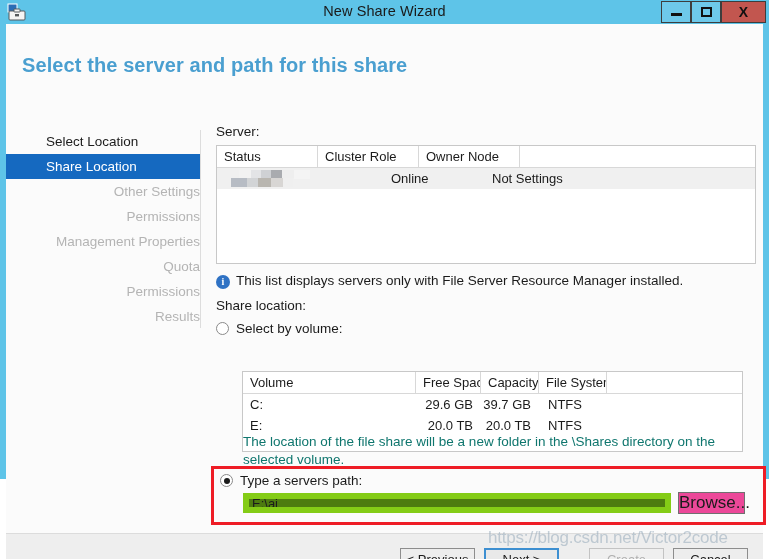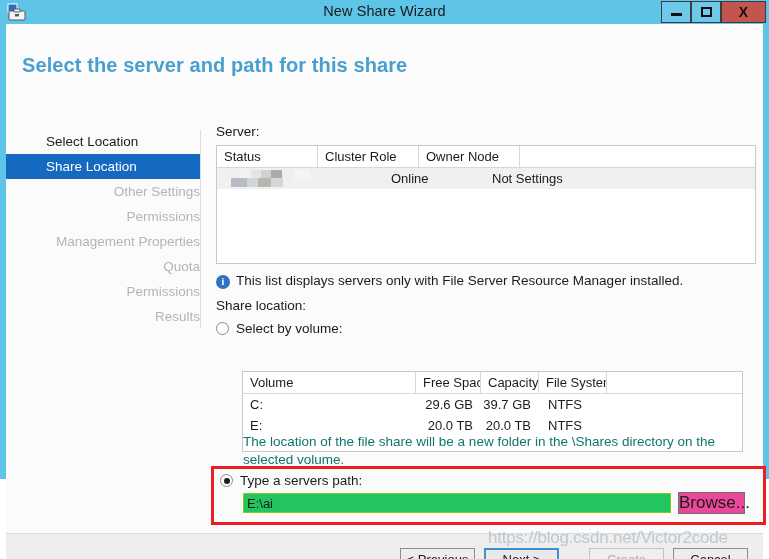--- a/index.html
+++ b/index.html
@@ -261,22 +261,22 @@
     box-sizing: border-box;
     pointer-events: none;
   }
 
   
   #path-input {
     position: absolute;
     left: 237px; top: 469px;
     width: 428px;
     height: 20px;
-    border: 1px solid #84cc16;
-    background: #22c55e;
+    border: 6px solid #84cc16;
+    background: #4d7c0f;
     box-sizing: border-box;
     font-size: 13px;
     color: #1b1b1b;
     padding: 0 3px;
     line-height: 18px;
     font-family: "Liberation Sans", sans-serif;
     outline: none;
   }
   #browse-btn {
     position: absolute;

